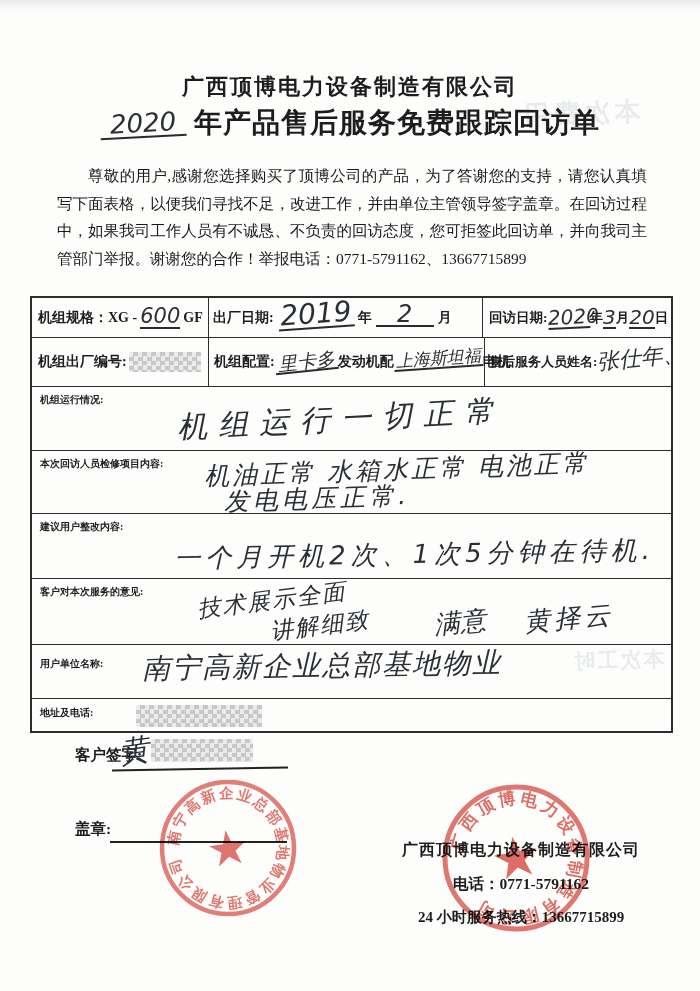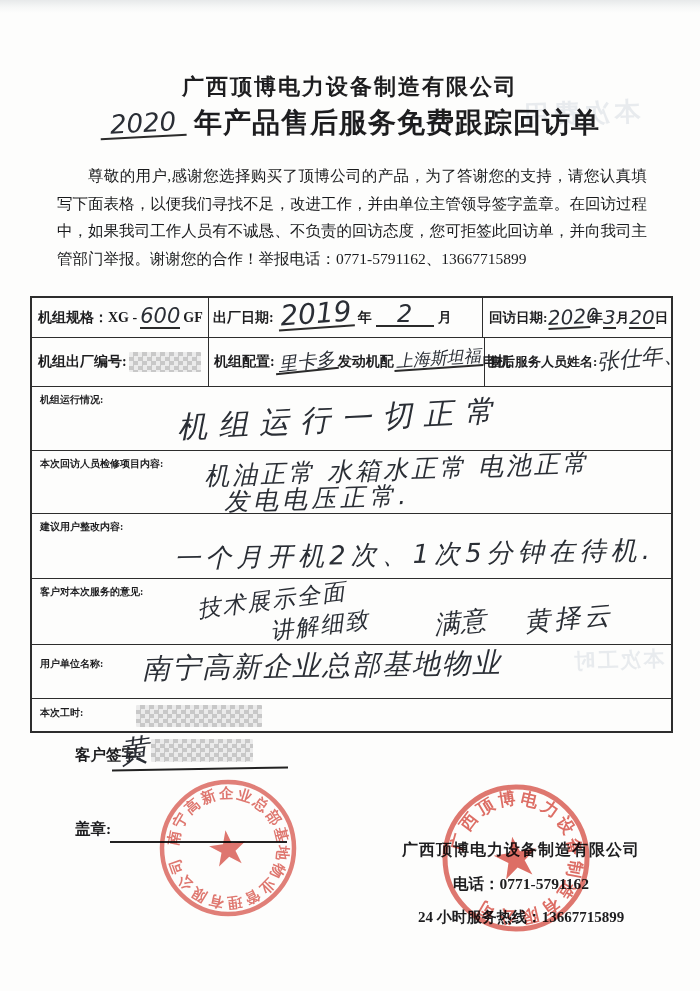--- a/index.html
+++ b/index.html
@@ -116,21 +116,21 @@
     <span class="hw abs" style="left:402px;top:26px;font-size:26px;transform:rotate(-6deg);">满意</span>
     <span class="hw abs" style="left:492px;top:22px;font-size:26px;letter-spacing:4px;transform:rotate(-5deg);">黄择云</span>
   </div>
 
   <div class="r" style="top:347px;height:54px;padding-left:40px;">
     <span class="lbl2" style="top:12px;">用户单位名称:</span>
     <span class="hw abs" style="left:110px;top:2px;font-size:28px;letter-spacing:2px;transform:rotate(-1deg);">南宁高新企业总部基地物业</span>
   </div>
 
   <div class="r" style="top:401px;height:32px;border-bottom:none;">
-    <span class="lbl2" style="top:7px;">本次工时:</span>
+    <span class="lbl2" style="top:7px;">地址及电话:</span>
     <span class="mosaic abs" style="left:104px;top:6px;width:126px;height:22px;"></span>
   </div>
 </div>
 
 <span class="abs ftxt" style="left:75px;top:745px;font-size:15.5px;">客户签字:</span>
 <div class="abs line" style="left:112px;top:768px;width:176px;transform:rotate(-1deg);"></div>
 <span class="abs hw" style="left:119px;top:731px;font-size:30px;transform:rotate(-8deg);">黄</span>
 <span class="abs mosaic" style="left:151px;top:739px;width:102px;height:23px;"></span>
 
 <span class="abs ftxt" style="left:75px;top:819px;font-size:15.5px;">盖章:</span>

